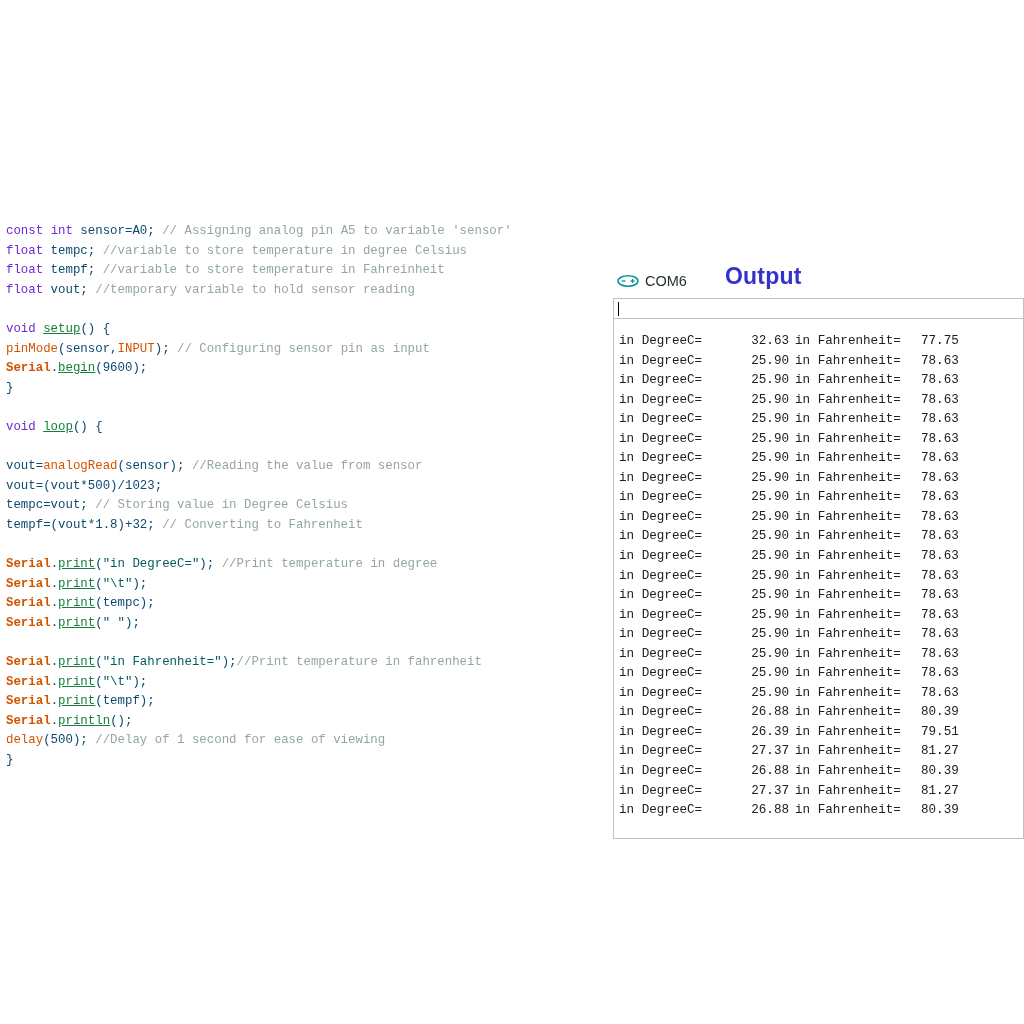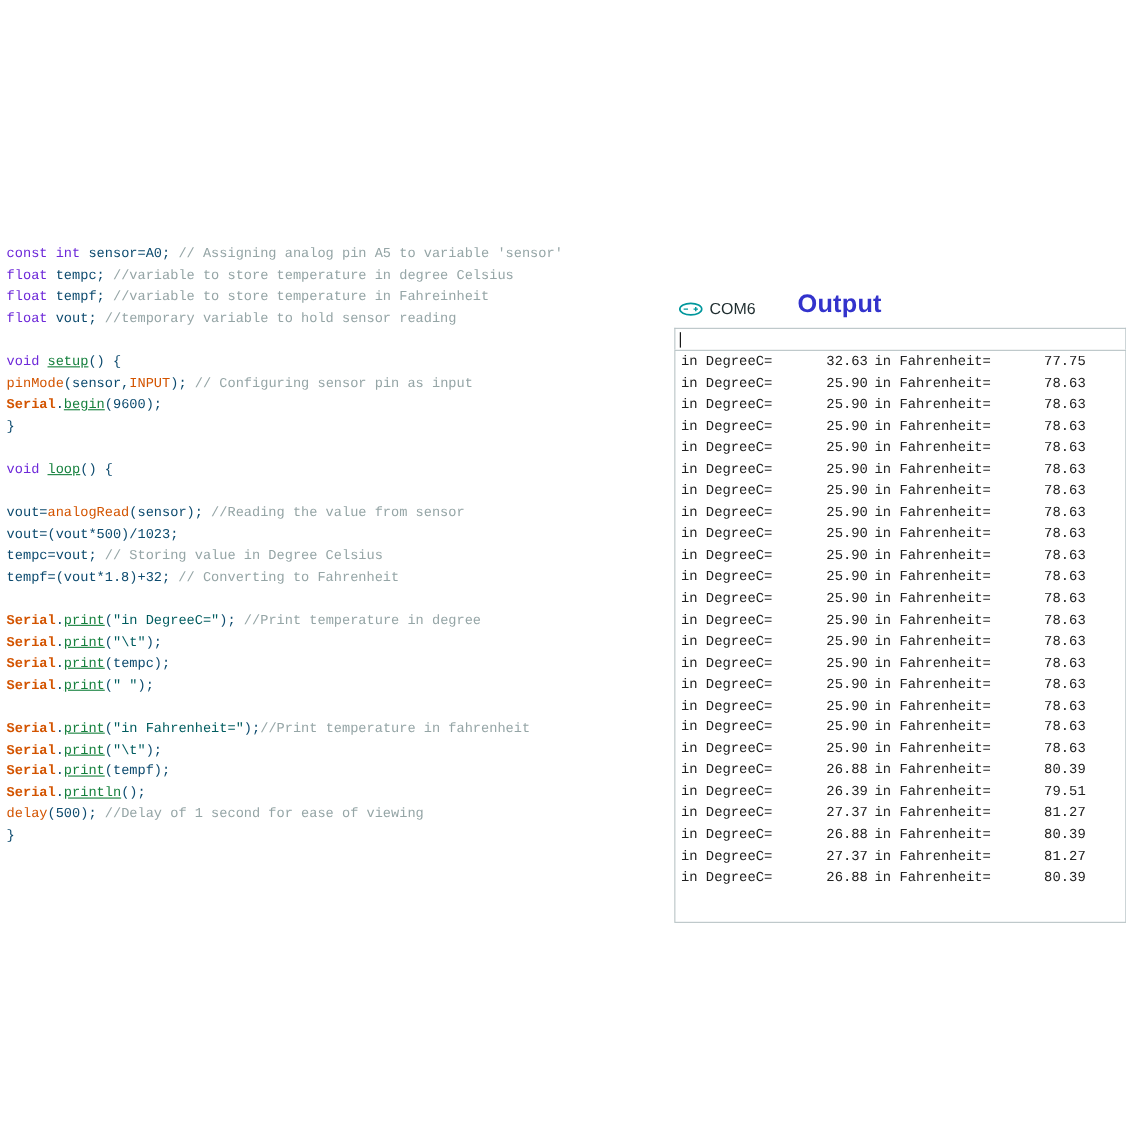--- a/index.html
+++ b/index.html
@@ -107,32 +107,32 @@
     width: 411px;
     height: 521px;
     box-sizing: border-box;
     border: 1px solid #b8c4c6;
     background: #ffffff;
     overflow: hidden;
     font-family: "Liberation Mono", monospace;
     font-size: 12.6px;
     line-height: 19.55px;
     color: #202020;
-    padding-top: 1px;
+    padding-top: 13px;
   }
   .out-row {
     display: flex;
     white-space: pre;
     height: 19.55px;
     padding-left: 5px;
   }
   .out-c-label { width: 108px; }
   .out-c-val   { width: 62px; text-align: right; }
   .out-f-label { width: 126px; padding-left: 6px; }
-  .out-f-val   { width: 66px; text-align: right; }
+  .out-f-val   { width: 66px; text-align: left; }
 </style>
 </head>
 <body>
 
 <div id="stage">
 
   <div id="code-pane"><div class="code-line"><span class="kw">const</span><span class="plain"> </span><span class="kw">int</span><span class="plain"> sensor=A0; </span><span class="cmt">// Assigning analog pin A5 to variable 'sensor'</span></div><div class="code-line"><span class="kw">float</span><span class="plain"> tempc; </span><span class="cmt">//variable to store temperature in degree Celsius</span></div><div class="code-line"><span class="kw">float</span><span class="plain"> tempf; </span><span class="cmt">//variable to store temperature in Fahreinheit</span></div><div class="code-line"><span class="kw">float</span><span class="plain"> vout; </span><span class="cmt">//temporary variable to hold sensor reading</span></div><div class="code-line">&nbsp;</div><div class="code-line"><span class="kw">void</span><span class="plain"> </span><span class="fn">setup</span><span class="plain">() {</span></div><div class="code-line"><span class="kw2">pinMode</span><span class="plain">(sensor,</span><span class="kw2">INPUT</span><span class="plain">); </span><span class="cmt">// Configuring sensor pin as input</span></div><div class="code-line"><span class="obj">Serial</span><span class="plain">.</span><span class="fn">begin</span><span class="plain">(9600);</span></div><div class="code-line"><span class="plain">}</span></div><div class="code-line">&nbsp;</div><div class="code-line"><span class="kw">void</span><span class="plain"> </span><span class="fn">loop</span><span class="plain">() {</span></div><div class="code-line">&nbsp;</div><div class="code-line"><span class="plain">vout=</span><span class="kw2">analogRead</span><span class="plain">(sensor); </span><span class="cmt">//Reading the value from sensor</span></div><div class="code-line"><span class="plain">vout=(vout*500)/1023;</span></div><div class="code-line"><span class="plain">tempc=vout; </span><span class="cmt">// Storing value in Degree Celsius</span></div><div class="code-line"><span class="plain">tempf=(vout*1.8)+32; </span><span class="cmt">// Converting to Fahrenheit</span></div><div class="code-line">&nbsp;</div><div class="code-line"><span class="obj">Serial</span><span class="plain">.</span><span class="fn">print</span><span class="plain">(</span><span class="str">"in DegreeC="</span><span class="plain">); </span><span class="cmt">//Print temperature in degree</span></div><div class="code-line"><span class="obj">Serial</span><span class="plain">.</span><span class="fn">print</span><span class="plain">(</span><span class="str">"\t"</span><span class="plain">);</span></div><div class="code-line"><span class="obj">Serial</span><span class="plain">.</span><span class="fn">print</span><span class="plain">(tempc);</span></div><div class="code-line"><span class="obj">Serial</span><span class="plain">.</span><span class="fn">print</span><span class="plain">(</span><span class="str">" "</span><span class="plain">);</span></div><div class="code-line">&nbsp;</div><div class="code-line"><span class="obj">Serial</span><span class="plain">.</span><span class="fn">print</span><span class="plain">(</span><span class="str">"in Fahrenheit="</span><span class="plain">);</span><span class="cmt">//Print temperature in fahrenheit</span></div><div class="code-line"><span class="obj">Serial</span><span class="plain">.</span><span class="fn">print</span><span class="plain">(</span><span class="str">"\t"</span><span class="plain">);</span></div><div class="code-line"><span class="obj">Serial</span><span class="plain">.</span><span class="fn">print</span><span class="plain">(tempf);</span></div><div class="code-line"><span class="obj">Serial</span><span class="plain">.</span><span class="fn">println</span><span class="plain">();</span></div><div class="code-line"><span class="kw2">delay</span><span class="plain">(500); </span><span class="cmt">//Delay of 1 second for ease of viewing</span></div><div class="code-line"><span class="plain">}</span></div></div>
 
   <div id="serial-pane">
 

